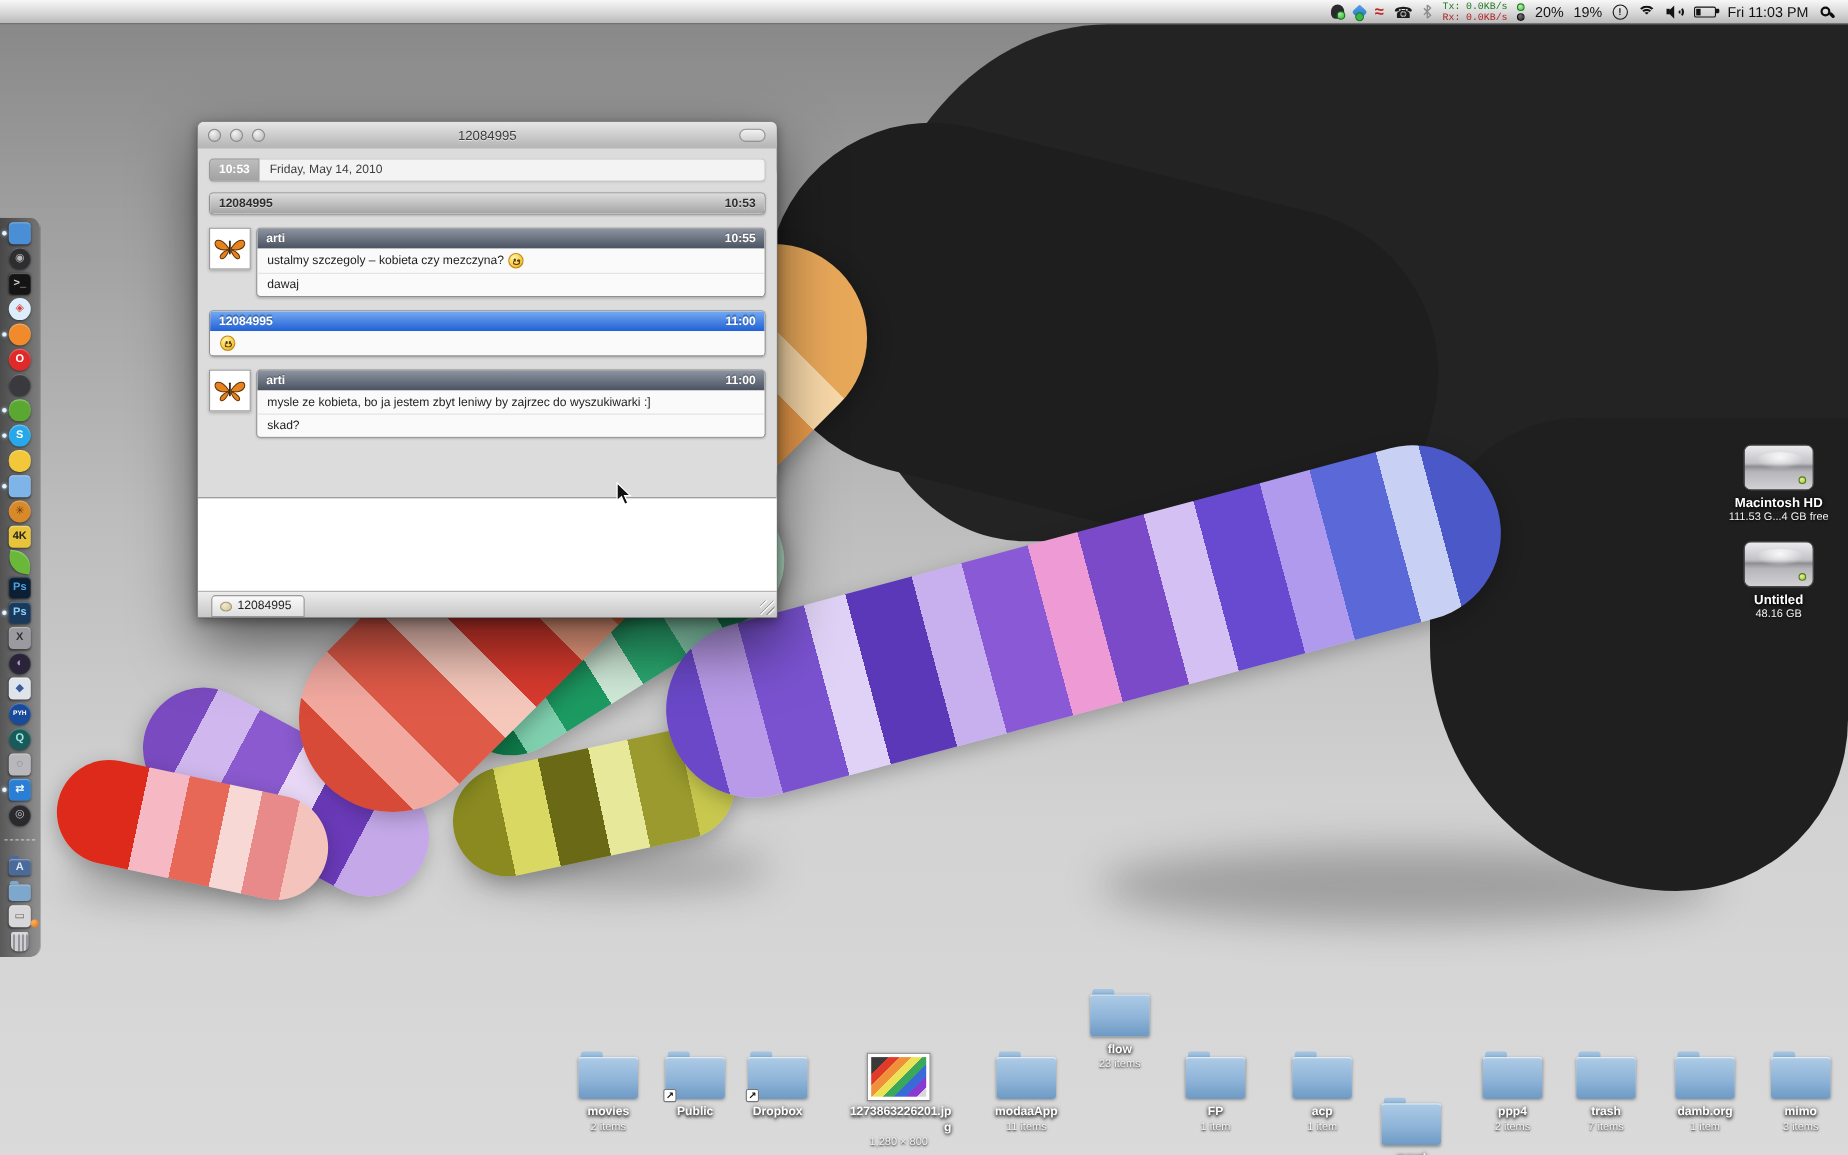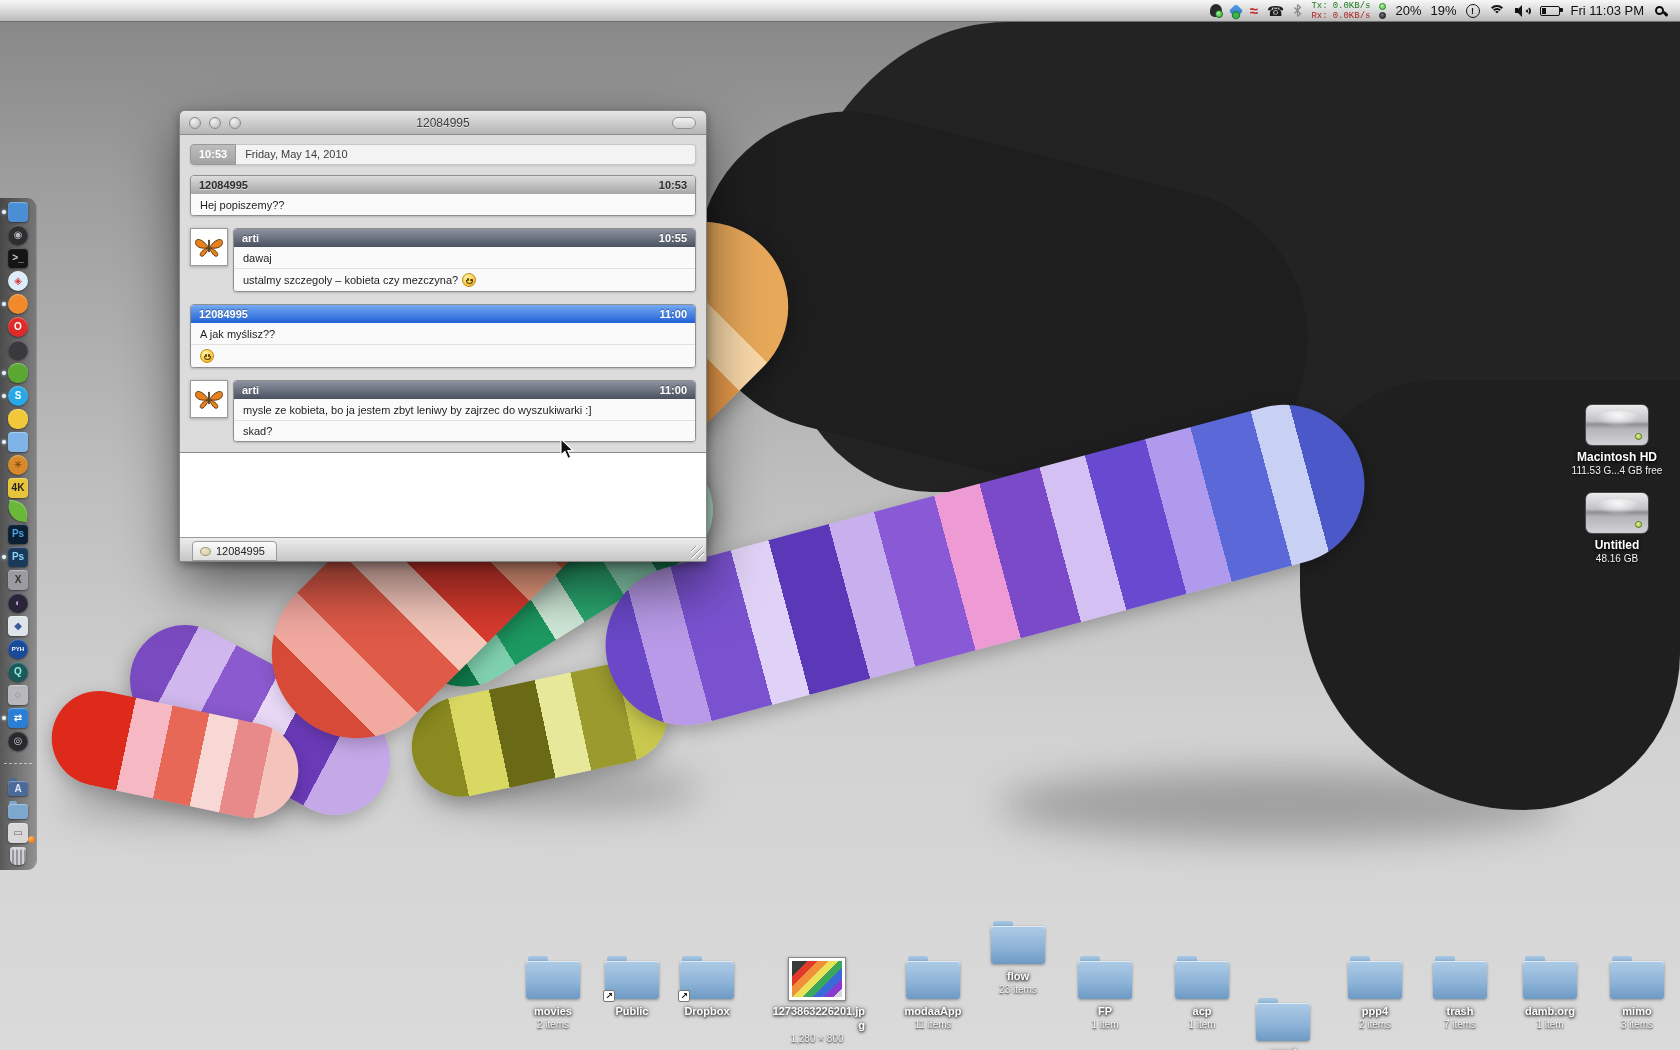--- a/index.html
+++ b/index.html
@@ -348,63 +348,57 @@
         <span class="badge">10:53</span>
         <span class="bar">Friday, May 14, 2010</span>
       </div>
       <div id="groups">
           <div class="group">
             <div class="card">
               <div class="ghead gray">
                 <span>12084995</span>
                 <span>10:53</span>
               </div>
-              <div class="grow">
-                <span>Hej popiszemy??</span>
-              </div>
             </div>
           </div>
           <div class="group">
             <div class="avatar">
               <svg viewBox="0 0 24 24">
                 <g fill="#e8821e" stroke="#5a3208" stroke-width="0.7">
                   <path d="M11 11.5 C6 4.5, 1 5.5, 2 9.5 C3 12.5, 7 13.5, 11 12.5 Z"></path>
                   <path d="M13 11.5 C18 4.5, 23 5.5, 22 9.5 C21 12.5, 17 13.5, 13 12.5 Z"></path>
                   <path d="M11 12.8 C7 13.8, 4 17.8, 6 18.8 C8 19.8, 10.2 15.8, 11.2 13.8 Z"></path>
                   <path d="M13 12.8 C17 13.8, 20 17.8, 18 18.8 C16 19.8, 13.8 15.8, 12.8 13.8 Z"></path>
                 </g>
                 <rect x="11.4" y="6.5" width="1.2" height="9.5" rx="0.6" fill="#3a2208"></rect>
               </svg>
             </div>
             <div class="card">
               <div class="ghead dark">
                 <span>arti</span>
                 <span>10:55</span>
               </div>
               <div class="grow">
-                <span>dawaj</span>
-              </div>
-              <div class="grow">
                 <span>ustalmy szczegoly – kobieta czy mezczyna?</span>
                 <span class="emoticon wink">
                   <span class="el"></span>
                   <span class="er"></span>
                   <span class="mouth"></span>
                 </span>
+              </div>
+              <div class="grow">
+                <span>dawaj</span>
               </div>
             </div>
           </div>
           <div class="group">
             <div class="card">
               <div class="ghead blue">
                 <span>12084995</span>
                 <span>11:00</span>
-              </div>
-              <div class="grow">
-                <span>A jak myślisz??</span>
               </div>
               <div class="grow">
                 <span class="emoticon smile">
                   <span class="el"></span>
                   <span class="er"></span>
                   <span class="mouth"></span>
                 </span>
               </div>
             </div>
           </div>
@@ -490,21 +484,21 @@
         <div class="icon-sub">1,280 × 800</div>
       </div>
       <div class="ditem" style="left: 878px; top: 955px;">
         <div class="folder-big">
           <div class="tab"></div>
           <div class="fbody"></div>
         </div>
         <div class="icon-label"><span class="break-name">modaaApp</span></div>
         <div class="icon-sub">11 items</div>
       </div>
-      <div class="ditem" style="left: 963px; top: 920px;">
+      <div class="ditem" style="left: 963px; top: 898px;">
         <div class="folder-big">
           <div class="tab"></div>
           <div class="fbody"></div>
         </div>
         <div class="icon-label"><span class="break-name">flow</span></div>
         <div class="icon-sub">23 items</div>
       </div>
       <div class="ditem" style="left: 1050px; top: 955px;">
         <div class="folder-big">
           <div class="tab"></div>

